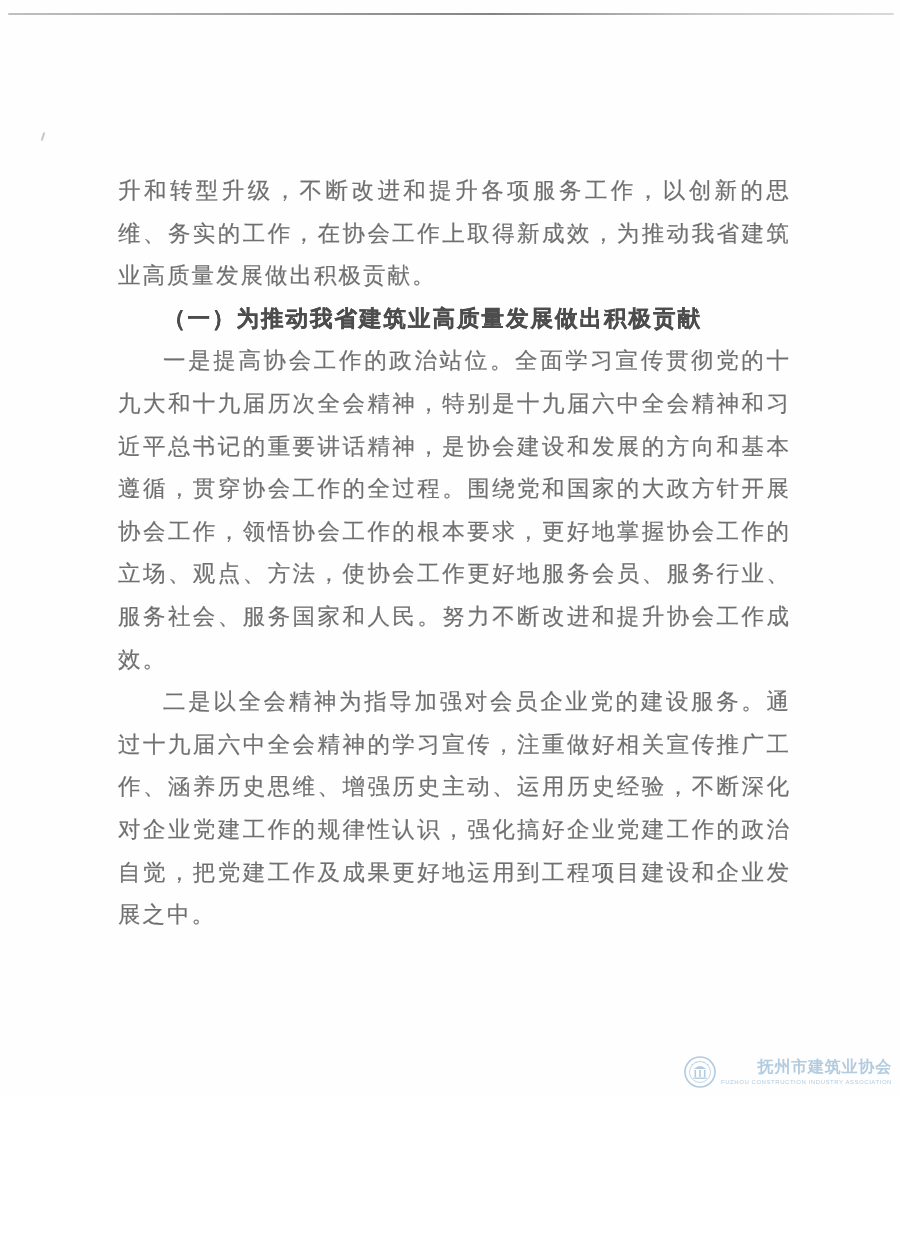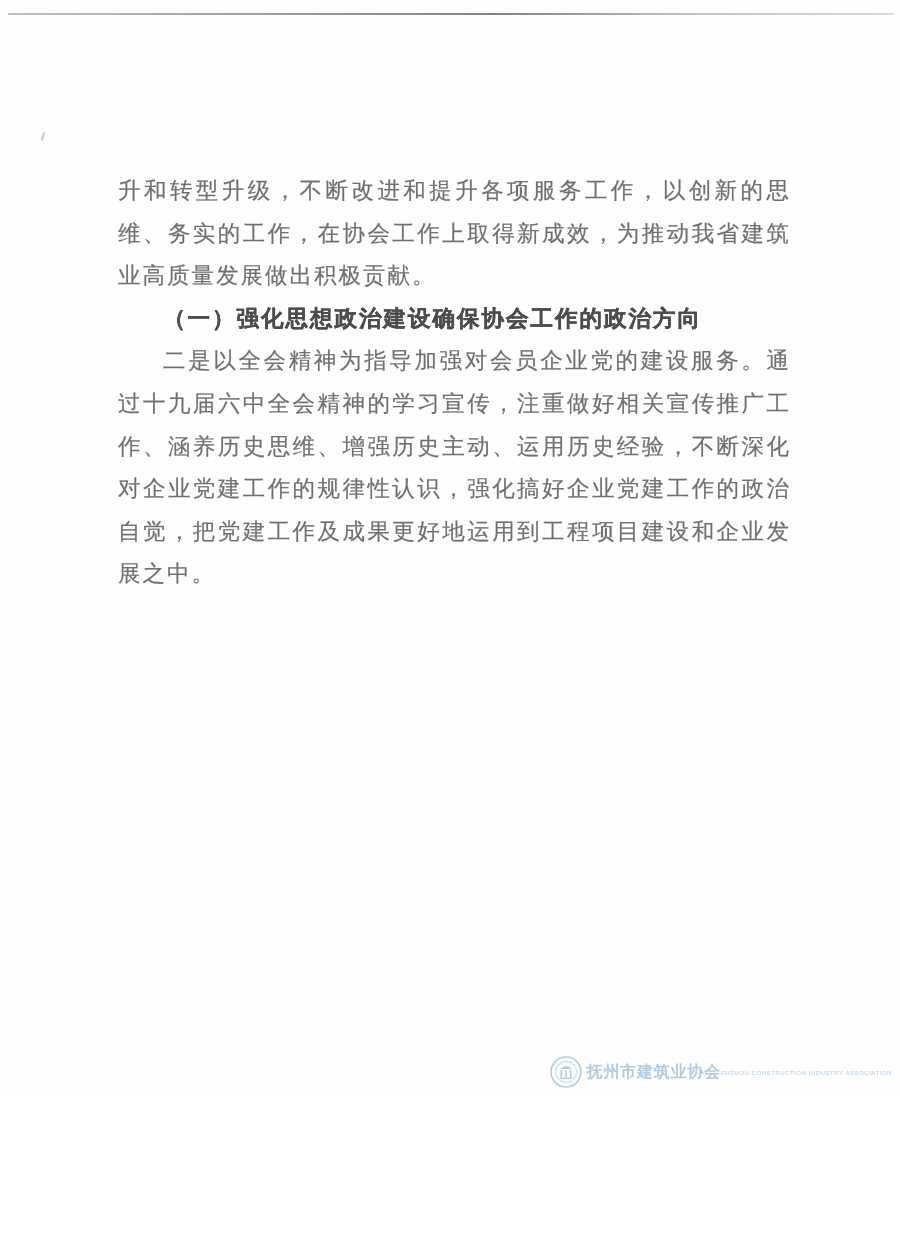--- a/index.html
+++ b/index.html
@@ -87,22 +87,22 @@
     color: #b2cbdf;
     user-select: none;
   }
   .wm-emblem {
     width: 32px;
     height: 32px;
     flex: 0 0 auto;
   }
   .wm-texts {
     display: flex;
-    flex-direction: row;
-    align-items: center;
+    flex-direction: column;
+    align-items: flex-end;
   }
   .wm-cn {
     font-family: "Liberation Sans", "DejaVu Sans", sans-serif;
     font-size: 16px;
     font-weight: bold;
     letter-spacing: 0.8px;
     line-height: 18px;
     white-space: nowrap;
   }
   .wm-en {
@@ -117,21 +117,22 @@
 </head>
 <body>
 
 <div class="page">
 
   <div class="scan-line"></div>
   <div class="speck"></div>
 
   <div class="textblock">
     <p>升和转型升级，不断改进和提升各项服务工作，以创新的思维、务实的工作，在协会工作上取得新成效，为推动我省建筑业高质量发展做出积极贡献。</p>
-    <p class="indent heading">（一）强化思想政治建设确保协会工作的政治方向</p>
+    <p class="indent heading">（一）为推动我省建筑业高质量发展做出积极贡献</p>
+    <p class="indent">一是提高协会工作的政治站位。全面学习宣传贯彻党的十九大和十九届历次全会精神，特别是十九届六中全会精神和习近平总书记的重要讲话精神，是协会建设和发展的方向和基本遵循，贯穿协会工作的全过程。围绕党和国家的大政方针开展协会工作，领悟协会工作的根本要求，更好地掌握协会工作的立场、观点、方法，使协会工作更好地服务会员、服务行业、服务社会、服务国家和人民。努力不断改进和提升协会工作成效。</p>
     <p class="indent">二是以全会精神为指导加强对会员企业党的建设服务。通过十九届六中全会精神的学习宣传，注重做好相关宣传推广工作、涵养历史思维、增强历史主动、运用历史经验，不断深化对企业党建工作的规律性认识，强化搞好企业党建工作的政治自觉，把党建工作及成果更好地运用到工程项目建设和企业发展之中。</p>
   </div>
 
   <div class="page-number">7</div>
 
   <div class="watermark">
     <svg class="wm-emblem" viewBox="0 0 32 32" xmlns="http://www.w3.org/2000/svg">
       <circle cx="16" cy="16" r="15" fill="none" stroke="#b2cbdf" stroke-width="1.6"></circle>
       <circle cx="16" cy="16" r="10.5" fill="none" stroke="#b2cbdf" stroke-width="0.8"></circle>
 

